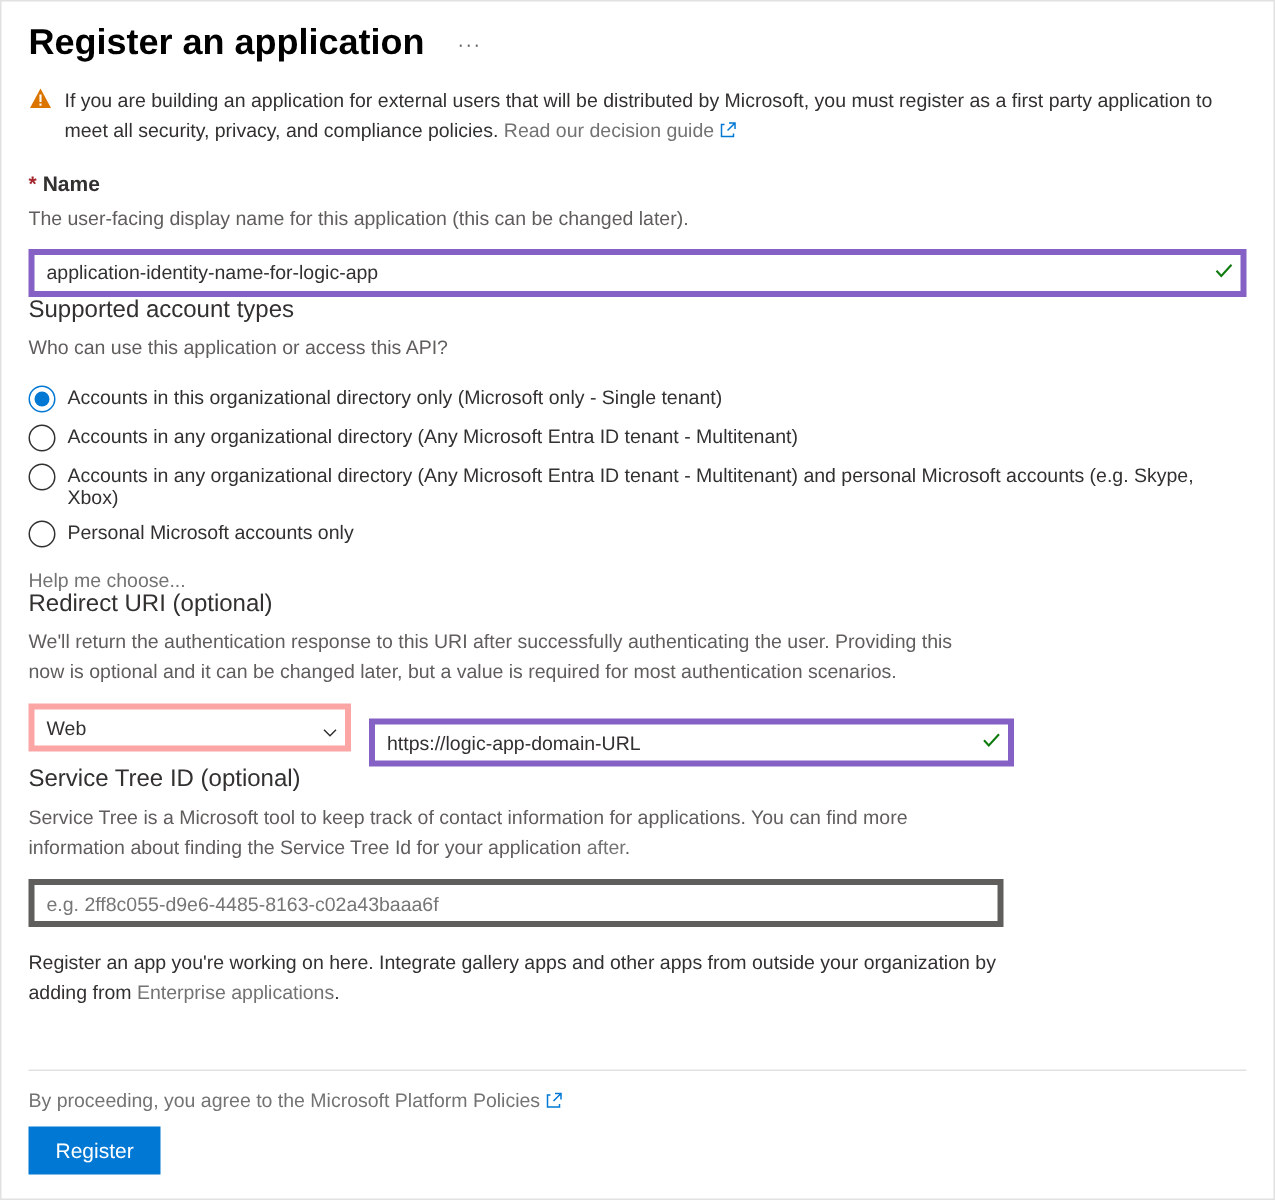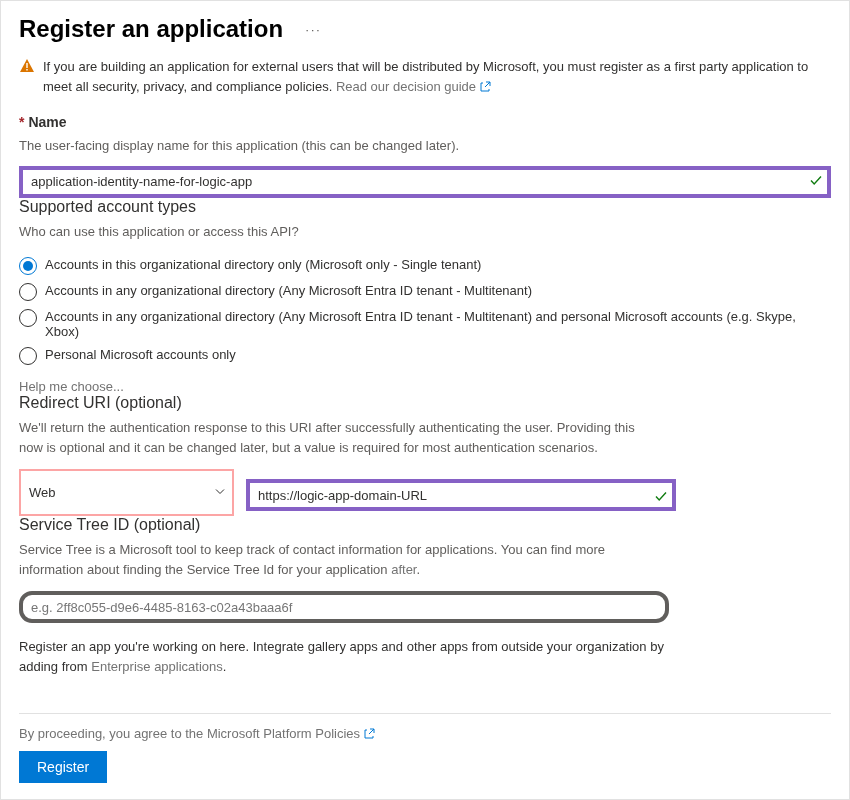--- a/index.html
+++ b/index.html
@@ -90,22 +90,22 @@
       left: 3px;
     }
     .help-choose { margin-top: 10px; }
     .redirect-row { display: flex; gap: 12px; margin-top: 12px; }
     .select-wrap {
       position: relative;
       width: 215px;
     }
     .select-box {
       width: 100%;
-      height: 47px;
-      border: 2px solid #fca5a5;
+      height: 32px;
+      border: 4px solid #fca5a5;
       padding: 0 28px 0 8px;
       font-size: 13px;
       color: #323130;
       display: flex;
       align-items: center;
       cursor: pointer;
       background: #fff;
     }
     .chev {
       position: absolute;
@@ -127,21 +127,21 @@
       background: #0078d4;
       color: #fff;
       border: none;
       height: 32px;
       padding: 0 18px;
       font-size: 14px;
       font-family: inherit;
       cursor: pointer;
     }
     .svc-input { width: 650px; margin-top: 12px; }
-    .svc-input input { border-color: #605e5c; border-radius: 13px; }
+    .svc-input input { border-color: #605e5c; }
   </style>
 </head>
 <body>
 
 <div class="container">
   <div class="main">
     <div class="title-row">
       <h1>Register an application</h1>
       <span class="more-dots">···</span>
     </div>

